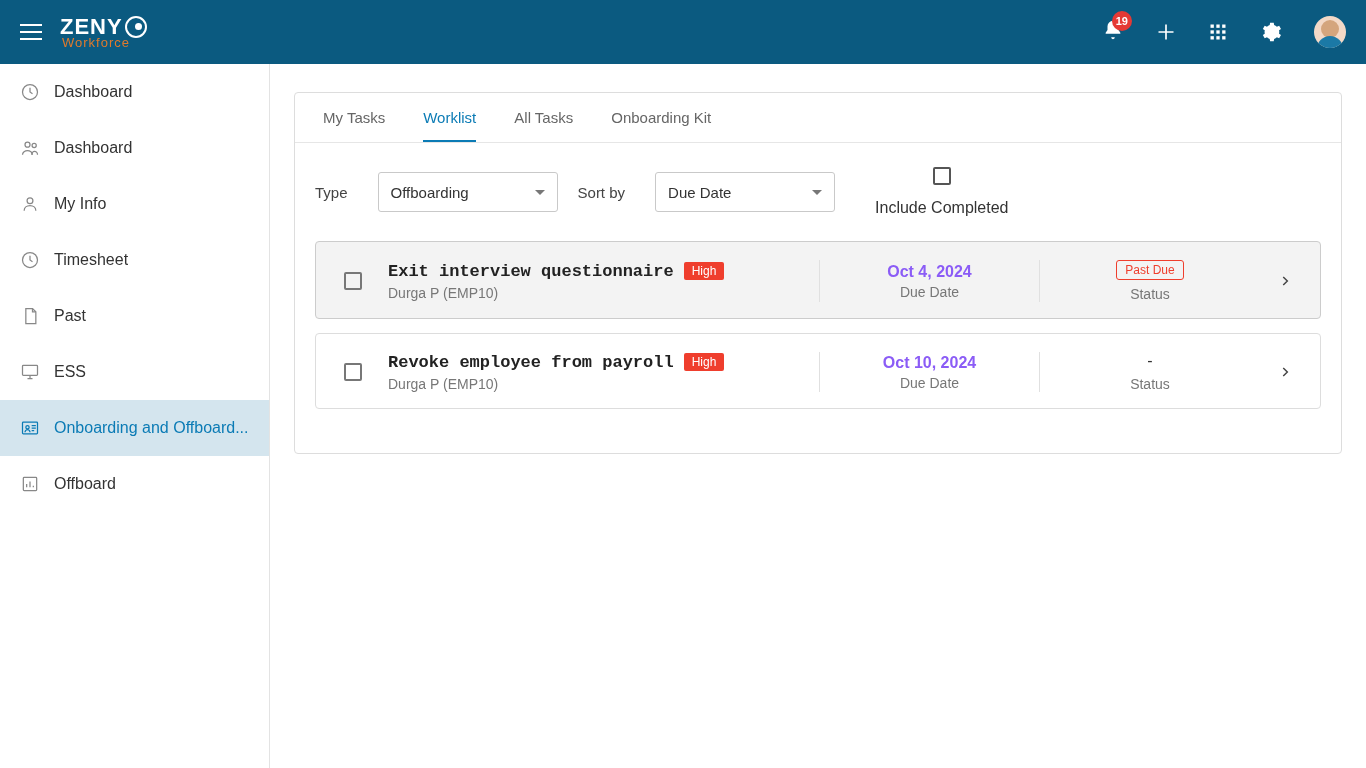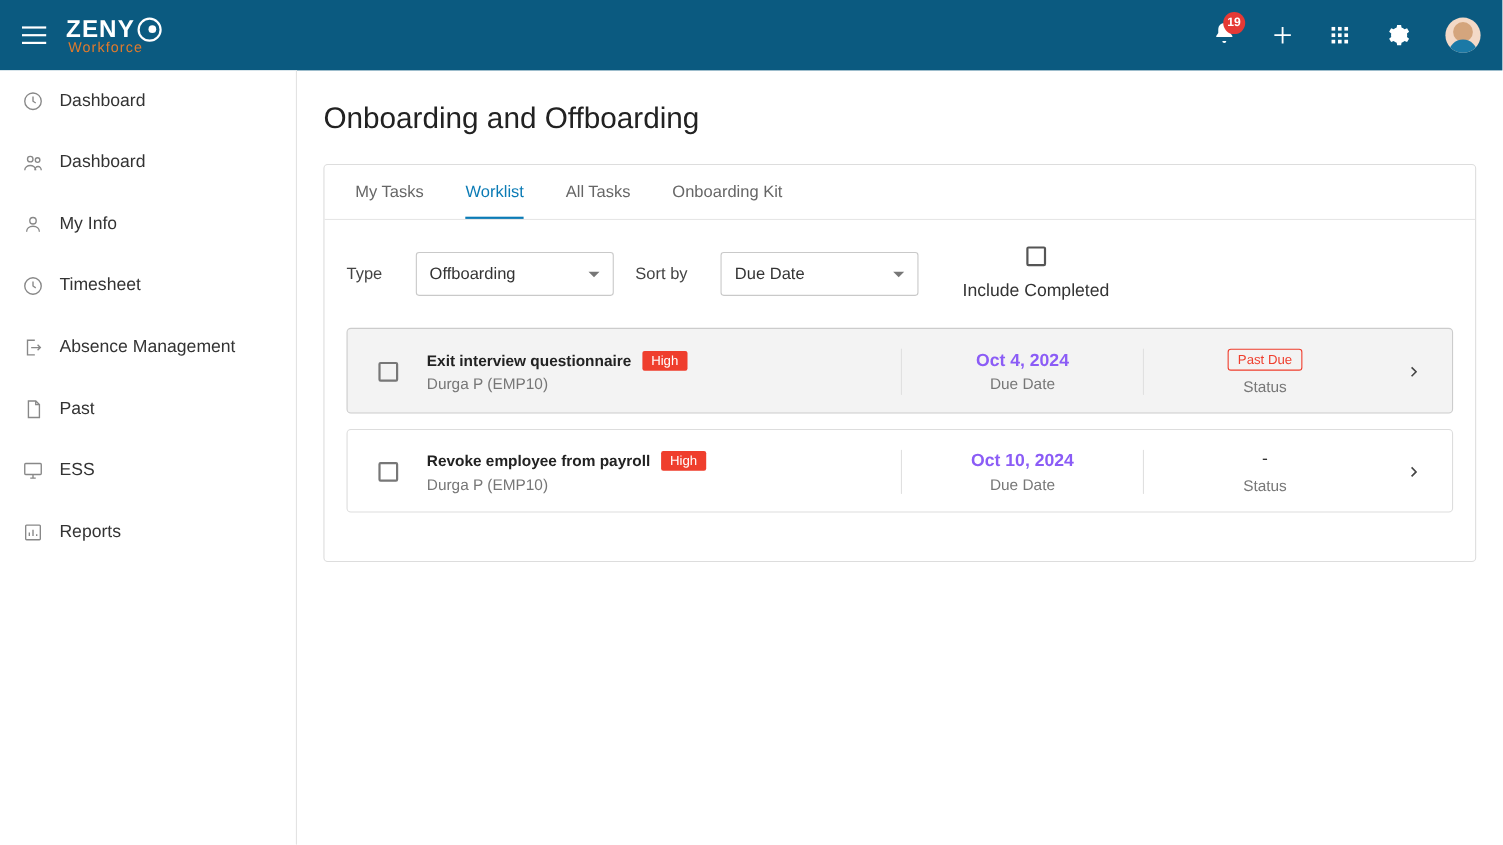--- a/index.html
+++ b/index.html
@@ -48,21 +48,21 @@
   .chkbox { width:18px; height:18px; border:2px solid #555; border-radius:2px; }
   .chk-label { font-size:16px; color:#333; }
 
   .task-list { padding:10px 20px 30px; }
   .task-row { border:1px solid #ddd; border-radius:4px; margin-bottom:14px; display:flex; align-items:stretch; padding:18px 10px 16px 28px; background:#fff;}
   .task-row.hovered { background:#f3f3f3; border-color:#ccc;}
   .task-check { display:flex; align-items:center; width:44px;}
   .task-check .chkbox{border-color:#777;}
   .task-main { flex:1; display:flex; flex-direction:column; justify-content:center; border-right:1px solid #e0e0e0; padding-right:20px;}
   .task-title-line { display:flex; align-items:center; gap:10px; }
-  .task-title { font-size:14px; font-weight:600; color:#222;}
+  .task-title { font-size:17px; font-weight:600; color:#222;font-family:Liberation Mono, monospace;}
   .tag-high { background:#ef3e2d; color:#fff; font-size:12px; padding:2px 8px; border-radius:2px;}
   .task-sub { font-size:14px; color:#777; margin-top:4px;}
   .task-col { width:220px; display:flex; flex-direction:column; align-items:center; justify-content:center; border-right:1px solid #e0e0e0;}
   .col-main { font-size:16px; font-weight:600; color:#8b5cf6;}
   .col-sub { font-size:14px; color:#777; margin-top:3px;}
   .status-col {width:220px;display:flex;flex-direction:column;align-items:center;justify-content:center;}
   .status-badge { border:1px solid #ef3e2d; color:#ef3e2d; font-size:12px; padding:2px 8px; border-radius:3px; margin-bottom:3px;}
   .status-dash{font-size:16px;color:#333; margin-bottom:3px;}
   .row-arrow { width:50px; display:flex; align-items:center; justify-content:center; cursor:pointer;}
   .row-arrow svg{stroke:#444;}
@@ -140,50 +140,51 @@
     </div>
     <div class="side-item">
       <svg class="side-icon" viewBox="0 0 24 24">
           <circle cx="12" cy="12" r="9"></circle>
           <path d="M12 7v5l3 2"></path>
         </svg>
       <span class="side-label">Timesheet</span>
     </div>
     <div class="side-item">
       <svg class="side-icon" viewBox="0 0 24 24">
-          <path d="M14 4h-8v16h8"></path>
-          <path d="M10 12h10M17 9l3 3-3 3"></path>
-        </svg>
-      <span class="side-label">Absence Management</span>
-    </div>
-    <div class="side-item">
-      <svg class="side-icon" viewBox="0 0 24 24">
           <path d="M7 3h8l4 4v14H7z"></path>
           <path d="M15 3v4h4"></path>
         </svg>
       <span class="side-label">Past</span>
     </div>
     <div class="side-item">
       <svg class="side-icon" viewBox="0 0 24 24">
           <rect x="3" y="4" width="18" height="12" rx="1"></rect>
           <path d="M9 20h6M12 16v4"></path>
         </svg>
       <span class="side-label">ESS</span>
     </div>
+    <div class="side-item active">
+      <svg class="side-icon" viewBox="0 0 24 24">
+          <rect x="3" y="5" width="18" height="14" rx="1"></rect>
+          <circle cx="9" cy="11" r="2"></circle>
+          <path d="M6 17c0-1.5 1.5-3 3-3s3 1.5 3 3"></path>
+          <path d="M14 9h5M14 12h5M14 15h3"></path>
+        </svg>
+      <span class="side-label">Onboarding and Offboard...</span>
+    </div>
     <div class="side-item">
       <svg class="side-icon" viewBox="0 0 24 24">
           <rect x="4" y="4" width="16" height="16" rx="1"></rect>
           <path d="M8 16v-4M12 16v-7M16 16v-2"></path>
         </svg>
-      <span class="side-label">Reports</span>
+      <span class="side-label">Offboard</span>
     </div>
   </div>
 
   <div class="main">
-    <h1 class="page-title">Onboarding and Offboarding</h1>
 
     <div class="content-card">
       <div class="tabs">
         <div class="tab">My Tasks</div>
         <div class="tab active">Worklist</div>
         <div class="tab">All Tasks</div>
         <div class="tab">Onboarding Kit</div>
       </div>
 
       <div class="filters">

